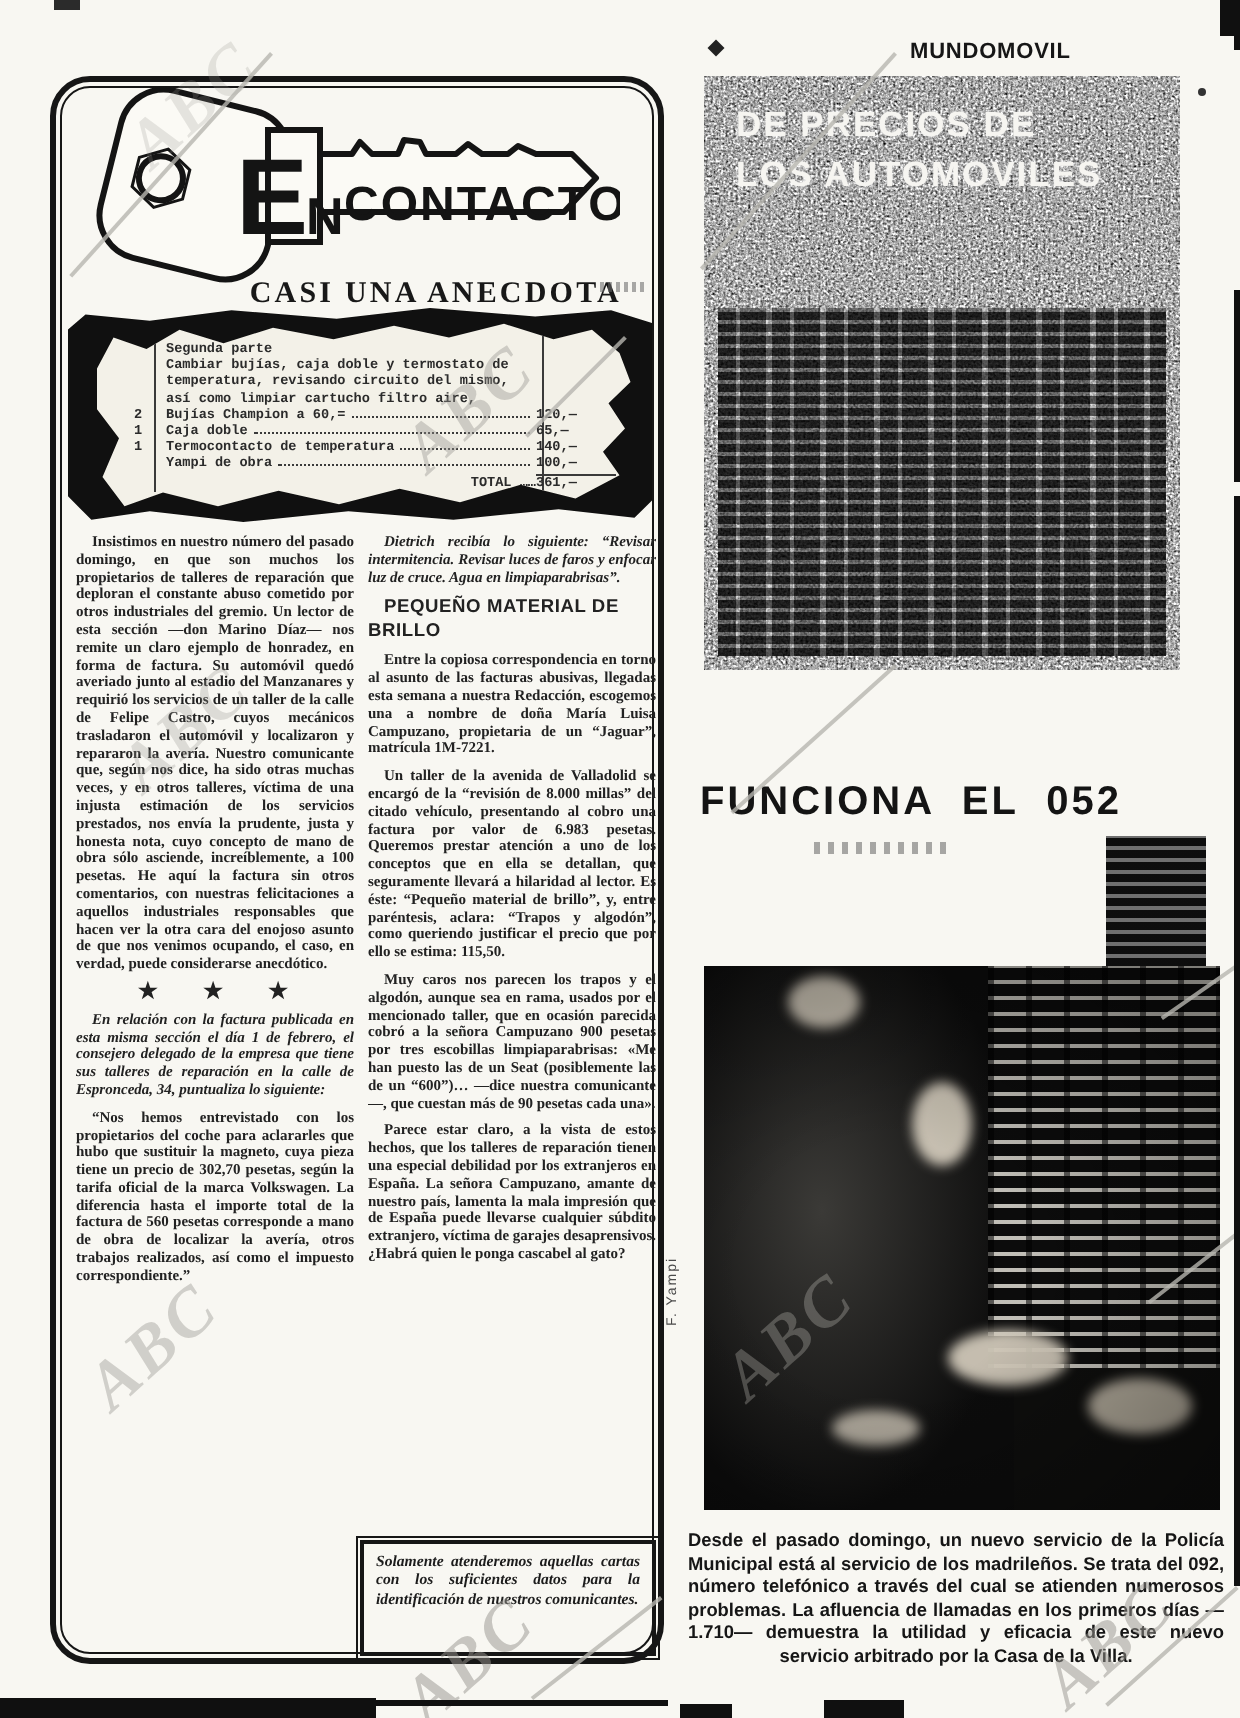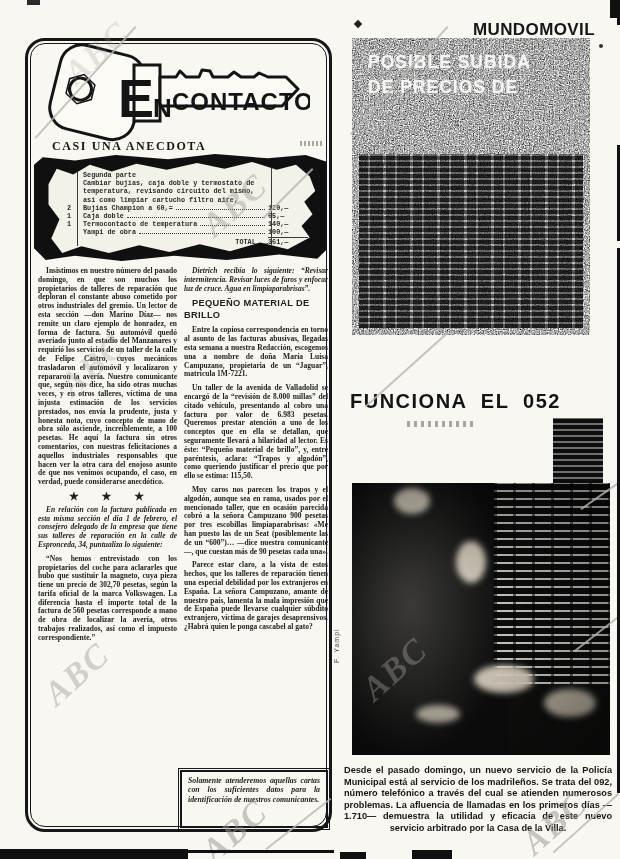--- a/index.html
+++ b/index.html
@@ -1,34 +1,34 @@
 <!DOCTYPE html>
 <html><head>
 <meta charset="utf-8">
 <style>
   html,body{margin:0;padding:0;background:#d9d9d6;}
   .page{position:relative;width:620px;height:859px;background:#f8f7f2;overflow:hidden;
         font-family:"Liberation Serif",serif;color:#1b1b1b;}
   .page *{box-sizing:border-box;}
 
   
-  .masthead{position:absolute;left:455px;top:20px;width:140px;text-align:right;
-    font-family:"Liberation Sans",sans-serif;font-weight:bold;font-size:17px;
+  .masthead{position:absolute;left:455px;top:20px;width:140px;text-align:left;
+    font-family:"Liberation Sans",sans-serif;font-weight:bold;font-size:11px;
     letter-spacing:.4px;color:#161616;}
 
   
   .contact-box{position:absolute;left:25px;top:38px;width:307px;height:794px;
     border:3px solid #161616;border-radius:20px;background:#f8f7f2;}
   .contact-box .inner-line{position:absolute;inset:2px;border:1px solid #161616;
     border-radius:15px;pointer-events:none;}
 
   .key-svg{position:absolute;left:6px;top:0px;width:276px;height:104px;}
 
   .anecdota{position:absolute;left:0;top:98px;width:100%;padding-right:18px;
-    font-weight:bold;font-size:12px;letter-spacing:1.6px;color:#181818;margin-left:24px;}
+    text-align:right;font-weight:bold;font-size:15px;letter-spacing:1.6px;color:#181818;}
   .noise-mark{position:absolute;left:272px;top:100px;width:22px;height:5px;opacity:.55;
     background:repeating-linear-gradient(90deg,#666 0 2px,transparent 2px 4px);}
 
   
   .receipt{position:absolute;left:6px;top:113px;width:292px;height:107px;background:#101010;
     clip-path:polygon(0 10%,3% 3%,14% 6%,28% 1%,46% 5%,62% 0,80% 4%,93% 1%,100% 7%,100% 90%,
       97% 98%,84% 94%,66% 99%,48% 95%,30% 100%,14% 95%,4% 99%,0 88%);padding-left:44px;}
   .paper{position:absolute;left:9px;top:5px;right:8px;bottom:5px;background:#f3f1e8;
     clip-path:polygon(2% 26%,5% 10%,11% 16%,17% 6%,25% 13%,34% 5%,45% 11%,56% 4%,66% 10%,
       76% 3%,85% 11%,92% 6%,97% 18%,99% 33%,95% 44%,98% 57%,94% 69%,97% 81%,89% 93%,79% 86%,
@@ -249,22 +249,22 @@
         </filter>
       <filter id="grainW">
           <feTurbulence type="fractalNoise" baseFrequency="0.8" numOctaves="2" seed="3"></feTurbulence>
         <feColorMatrix type="matrix" values="0 0 0 0 1  0 0 0 0 1  0 0 0 0 1  0.8 0.8 0.8 0 -0.55"></feColorMatrix>
         </filter>
       <rect width="238" height="297" filter="url(#grainB)"></rect>
       <rect width="238" height="297" filter="url(#grainW)"></rect>
     </svg>
     <div class="lead-body"></div>
     <div class="lead-title">
-      <div>POSIBLE SUBIDA</div>
       <div>DE PRECIOS DE</div>
+      <div>LOS AUTOMOVILES</div>
     </div>
   </div>
 
   <div class="funciona">FUNCIONA EL 052</div>
   <div class="pre-photo"></div>
   <div class="scatter"></div>
 
   <div class="photo">
     <div class="midtone"></div>
     <div class="switchboard"></div>

